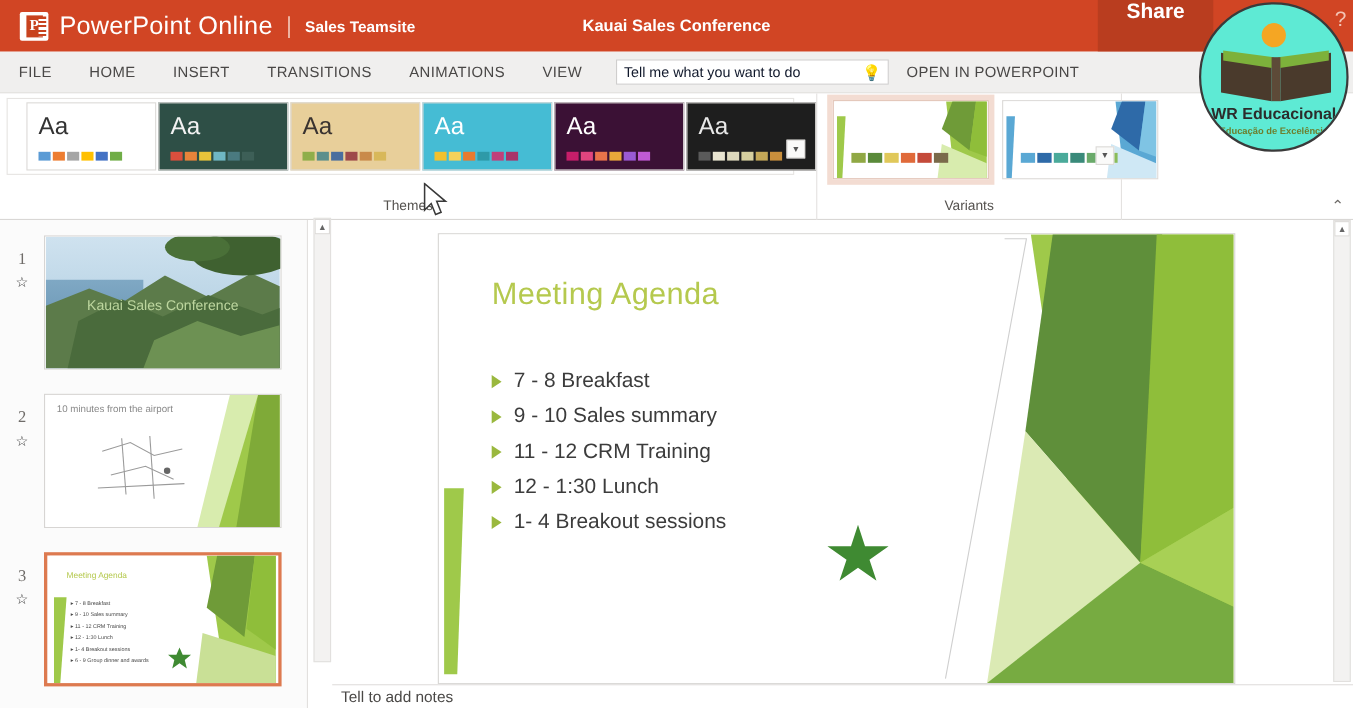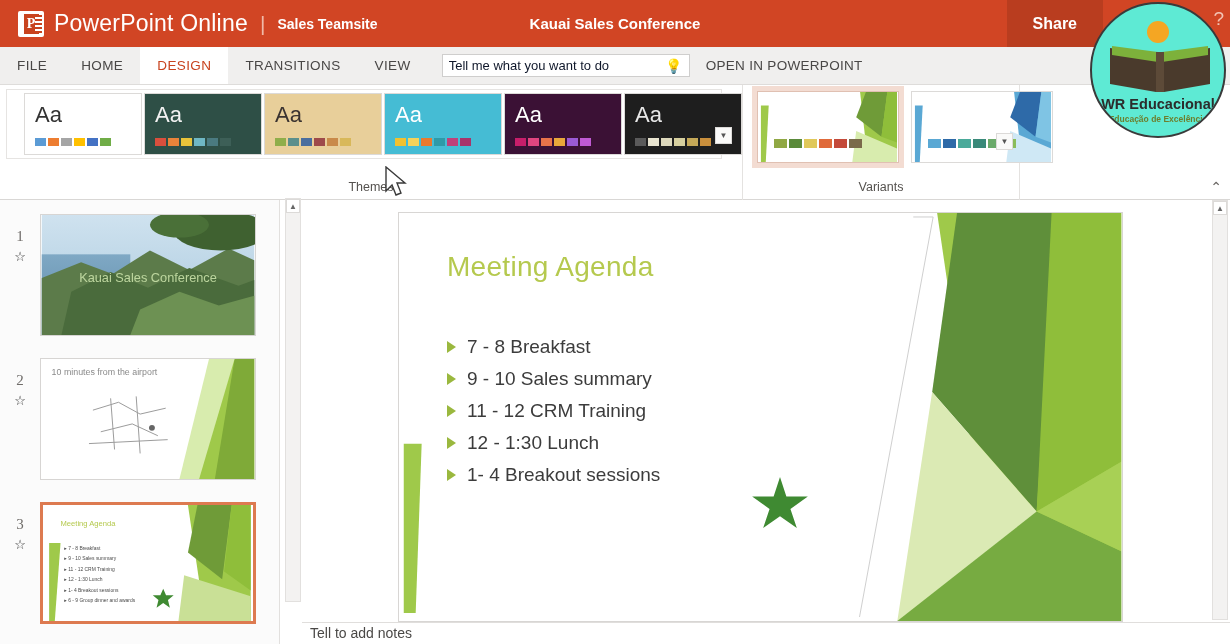--- a/index.html
+++ b/index.html
@@ -40,22 +40,22 @@
   .title-sep {
     color: #f0b9a8; margin: 0 12px; font-size: 21px; font-weight: 300;
   }
   .site-name { color: #fff; font-size: 14px; font-weight: bold; white-space: nowrap; }
   .doc-title {
     position: absolute; left: 0; right: 0; text-align: center;
     color: #fff; font-size: 15px; font-weight: bold; pointer-events: none;
   }
   .share-btn {
     position: absolute; right: 127px; top: 0; height: 47px;
-    padding: 0 26px; display: flex; align-items: center;
-    background: #b93d1f; color: #fff; font-size: 16px; font-weight: bold;
+    padding: 0 26px; display: flex; 
+    background: #b93d1f; color: #fff; font-size: 19px; font-weight: bold;
     cursor: pointer;
   }
   .help-q {
     position: absolute; right: 6px; top: 8px;
     color: #f3c4b5; font-size: 19px; font-weight: 300;
   }
 
   
   .wr-logo {
     position: absolute; right: 4px; top: 2px; width: 136px; height: 136px;
@@ -251,25 +251,28 @@
     <div class="wr-sub">Educação de Excelência</div>
   </div>
 
   <div class="tabbar">
     <div class="tab">
         <span>FILE</span>
       </div>
     <div class="tab">
         <span>HOME</span>
       </div>
-    <div class="tab active">
-        <span>DESIGN</span>
+    <div class="tab">
+        <span>INSERT</span>
       </div>
     <div class="tab">
         <span>TRANSITIONS</span>
+      </div>
+    <div class="tab">
+        <span>ANIMATIONS</span>
       </div>
     <div class="tab">
         <span>VIEW</span>
       </div>
     <div class="tellme-wrap">
       <div class="tellme">
         <span class="ph">Tell me what you want to do</span>
         <span class="bulb">💡</span>
       </div>
     </div>

